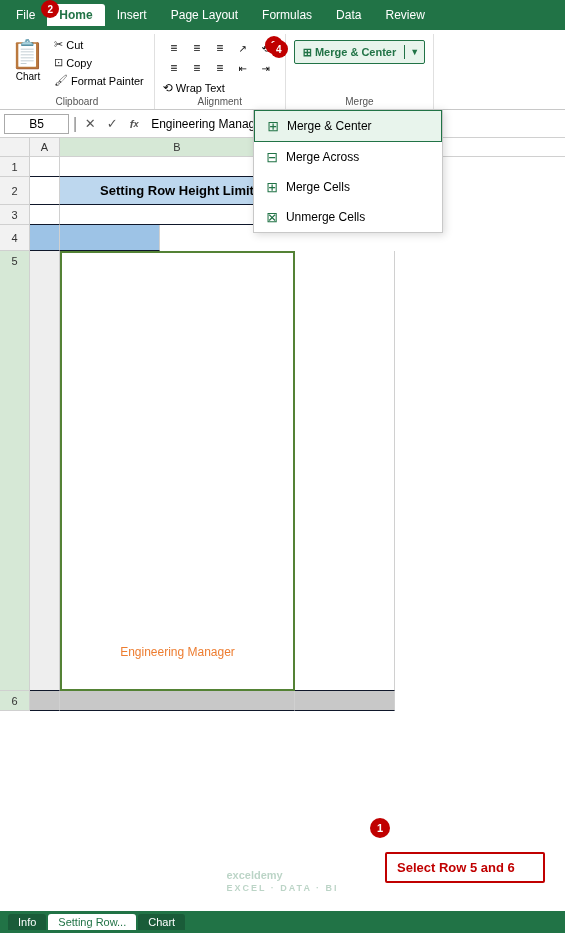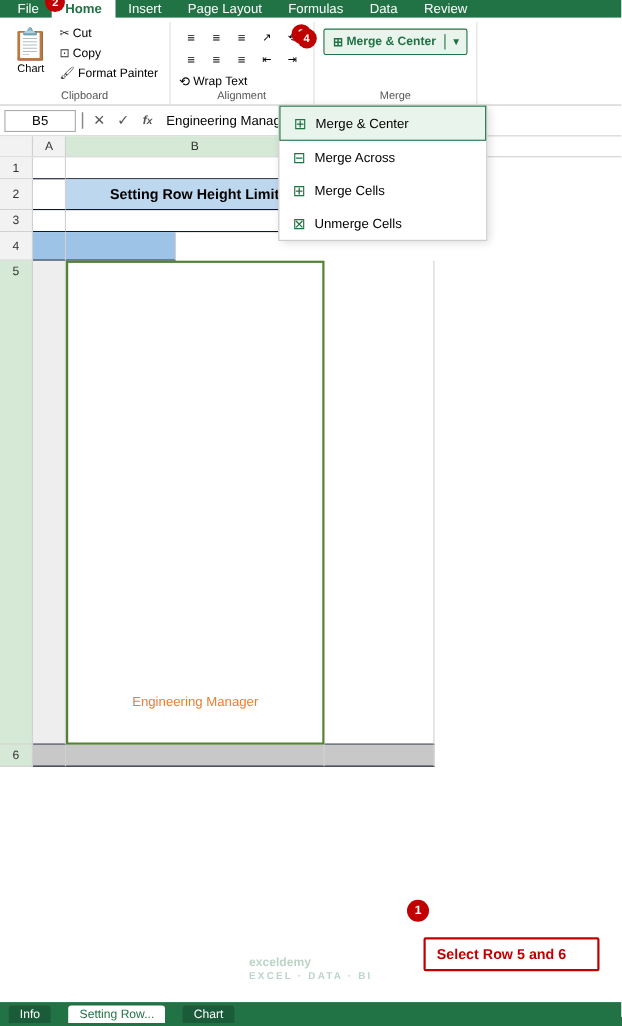--- a/index.html
+++ b/index.html
@@ -11,21 +11,21 @@
       height: 933px;
       overflow: hidden;
       position: relative;
     }
 
     
     .tab-bar {
       display: flex;
       align-items: center;
       background: #217346;
-      height: 16px;
+      height: 30px;
       padding: 0 4px;
     }
     .tab-item {
       color: #fff;
       padding: 4px 12px;
       font-size: 12px;
       cursor: pointer;
       position: relative;
     }
     .tab-item.active {
@@ -550,20 +550,20 @@
     <span>Select Row 5 and 6</span>
   </div>
 
   <span class="callout-badge" style="bottom:95px; right:175px; position:absolute;">1</span>
 
   <div class="watermark" style="bottom:40px;">
     exceldemy<br><span style="font-size:9px; letter-spacing:2px;">EXCEL · DATA · BI</span>
   </div>
 
   <div class="status-bar" style="position:absolute; bottom:0; left:0; right:0; height:22px; background:#217346; display:flex; align-items:center;">
-    <div style="display:flex; gap:16px;">
+    <div style="display:flex; gap:2px;">
       <div style="background:#1a5c39; color:#fff; padding:2px 10px; font-size:11px; border-top-left-radius:3px; border-top-right-radius:3px; cursor:pointer;">Info</div>
       <div style="background:#fff; color:#217346; padding:2px 10px; font-size:11px; border-top-left-radius:3px; border-top-right-radius:3px; cursor:pointer;">Setting Row...</div>
       <div style="background:#1a5c39; color:#fff; padding:2px 10px; font-size:11px; border-top-left-radius:3px; border-top-right-radius:3px; cursor:pointer;">Chart</div>
     </div>
   </div>
 
 </div>
 
 </body></html>

